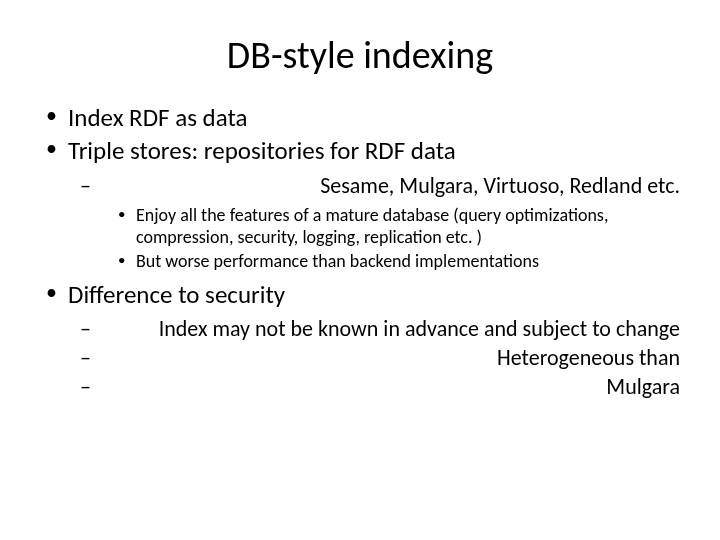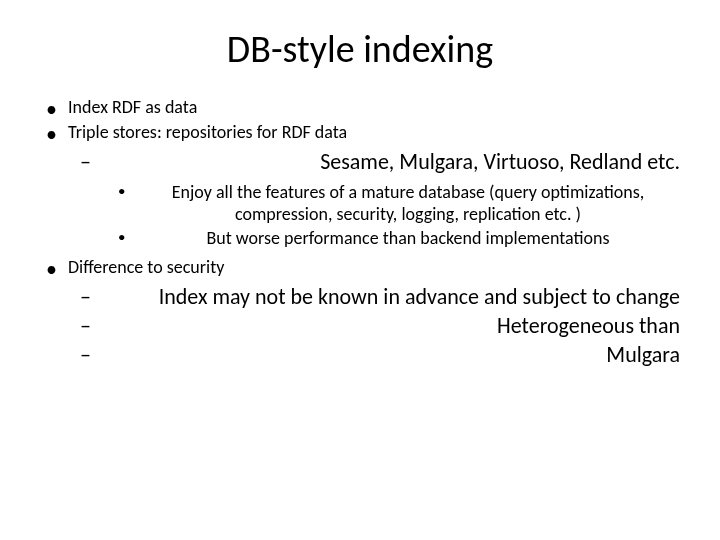--- a/index.html
+++ b/index.html
@@ -8,34 +8,34 @@
     width: 720px;
     height: 540px;
     background: #fff;
     font-family: Calibri, "Segoe UI", Arial, sans-serif;
     color: #000;
   }
   .slide {
     box-sizing: border-box;
     width: 720px;
     height: 540px;
-    padding: 18px 40px 20px 40px;
+    padding: 24px 40px 20px 40px;
   }
   .title {
     text-align: center;
     font-size: 38px;
     font-weight: 400;
     margin: 8px 0 24px 0;
     letter-spacing: 0px;
   }
   ul { margin: 0; padding: 0; list-style: none; }
   li { display: block; }
 
   .l1 {
-    font-size: 18px;
+    font-size: 25px;
     line-height: 1.25;
     padding-left: 28px;
     position: relative;
     margin-bottom: 2px;
   }
   .l1::before {
     content: "•";
     position: absolute;
     left: 6px;
     top: 0;
@@ -56,21 +56,20 @@
     left: 40px;
     top: 0;
   }
 
   .l3 {
     font-size: 18px;
     line-height: 1.22;
     padding-left: 96px;
     position: relative;
     margin-bottom: 2px;
-    text-align: center;
   }
   .l3::before {
     content: "•";
     position: absolute;
     left: 78px;
     top: 0;
     font-size: 15px;
   }
 
   .gap-sm { height: 4px; }

